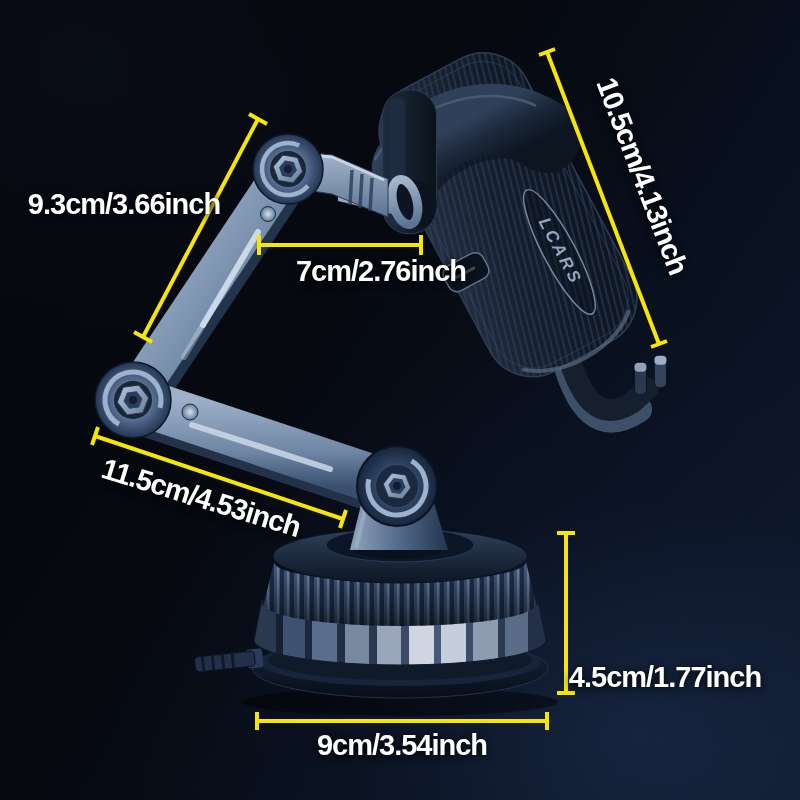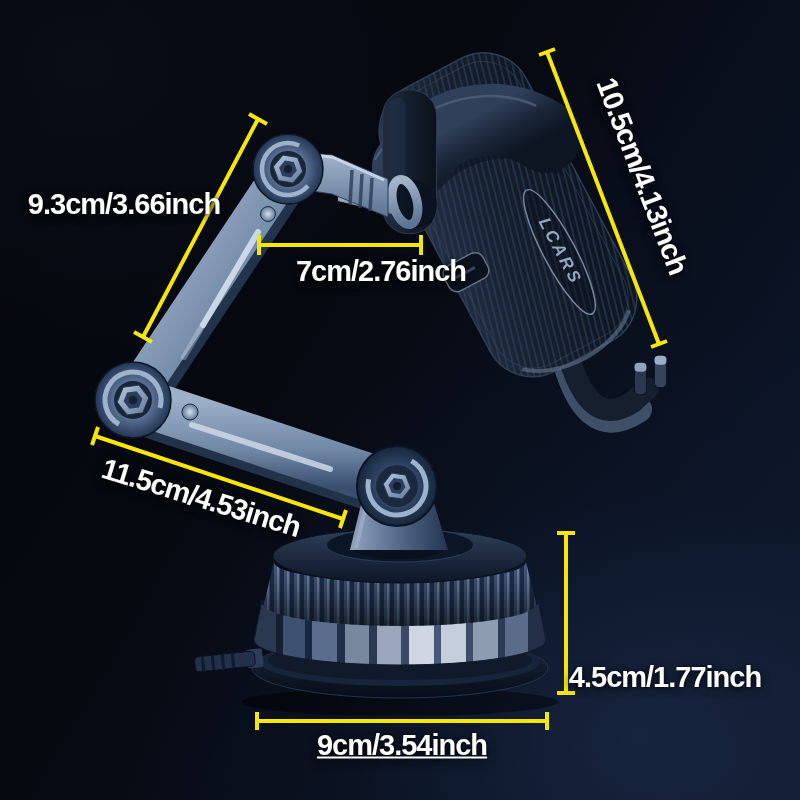--- a/index.html
+++ b/index.html
@@ -318,14 +318,14 @@
   <div class="dim-label" style="left:124px;top:204px;">9.3cm/3.66inch</div>
 
   <div class="dim-label" style="left:341px;top:271px;margin-left:40px;">7cm/2.76inch</div>
 
   <div class="dim-label" style="left:642px;top:176px;--rot:69deg;">10.5cm/4.13inch</div>
 
   <div class="dim-label" style="left:201px;top:498px;--rot:17deg;">11.5cm/4.53inch</div>
 
   <div class="dim-label" style="left:665px;top:641px;margin-top:36px;">4.5cm/1.77inch</div>
 
-  <div class="dim-label" style="left:402px;top:745px;text-decoration:underline;">9cm/3.54inch</div>
+  <div class="dim-label" style="left:402px;top:745px;">9cm/3.54inch</div>
 </div>
 
 </body></html>

